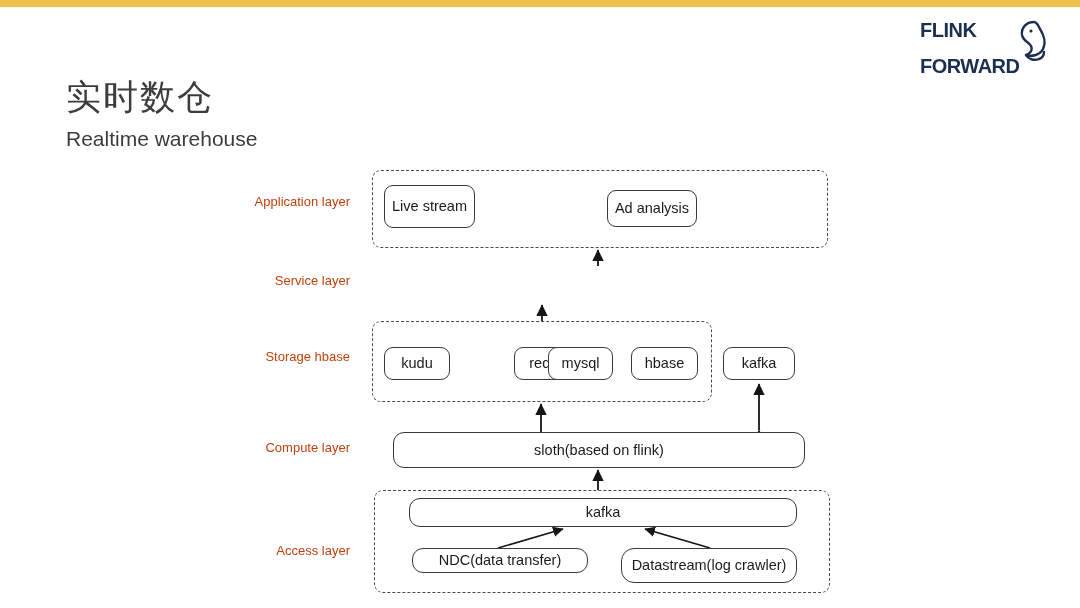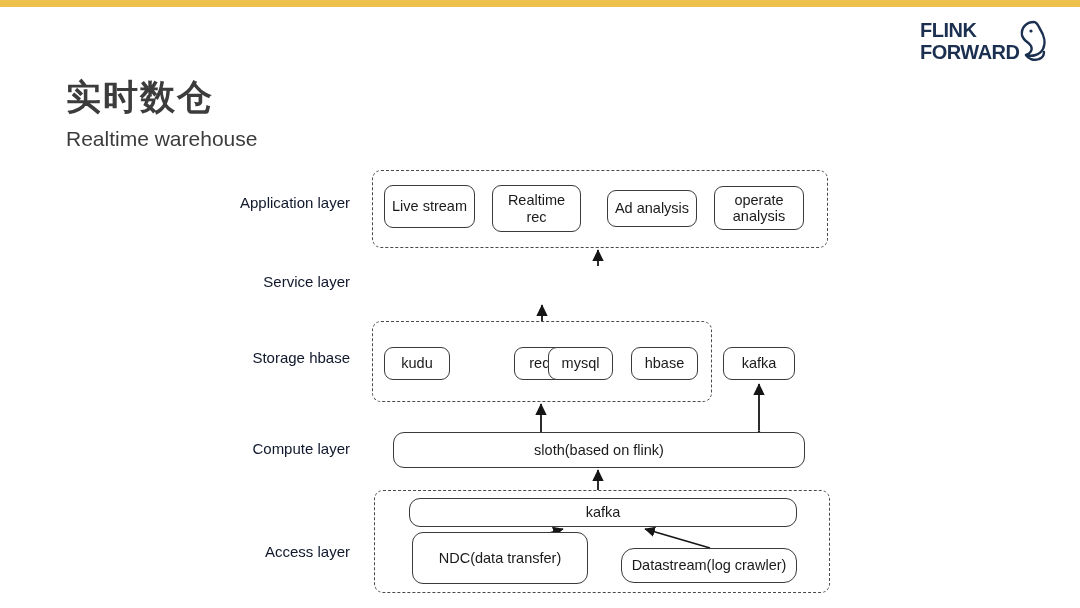--- a/index.html
+++ b/index.html
@@ -33,33 +33,33 @@
   #brand-logo .logo-words {
     position: absolute;
     left: 0; top: 4px;
     color: #1b3050;
     font-weight: bold;
     font-family: "Liberation Sans", "DejaVu Sans", sans-serif;
     line-height: 1.0;
     letter-spacing: -0.5px;
   }
   #brand-logo .logo-line1 { font-size: 20px; }
-  #brand-logo .logo-line2 { font-size: 20px; margin-top: 2px; }
+  #brand-logo .logo-line2 { font-size: 20px; margin-top: 16px; }
   #brand-logo .squirrel {
     position: absolute;
     right: 0; top: 0;
     width: 48px; height: 48px;
   }
 
   
   #page-title {
     position: absolute;
     left: 66px; top: 79px;
     font-size: 35px;
-    font-weight: bold;
+    font-weight: normal;
     color: #3c3c3c;
     letter-spacing: 2px;
     line-height: 1;
   }
   #page-subtitle {
     position: absolute;
     left: 66px; top: 128px;
     font-size: 21px;
     color: #3c3c3c;
     line-height: 1;
@@ -73,22 +73,22 @@
   }
   #arrow-layer {
     position: absolute;
     left: 0; top: 0;
     width: 1080px; height: 608px;
     pointer-events: none;
   }
 
   .layer-label {
     position: absolute;
-    font-size: 15px;
-    color: #0f172a;
+    font-size: 13px;
+    color: #c2410c;
     text-align: right;
     white-space: nowrap;
     line-height: 1;
   }
 
   .group-box {
     position: absolute;
     border: 1.6px dashed #4a4a4a;
     border-radius: 9px;
     background: transparent;
@@ -153,46 +153,34 @@
     <line x1="598" y1="490" x2="598" y2="470" stroke="#151515" stroke-width="1.8" marker-end="url(#ah)"></line>
 
     <line x1="498" y1="548" x2="563" y2="529" stroke="#151515" stroke-width="1.6" marker-end="url(#ah)"></line>
 
     <line x1="710" y1="548" x2="645" y2="529" stroke="#151515" stroke-width="1.6" marker-end="url(#ah)"></line>
   </svg>
 
   <div class="layer-label" style="left:180px; top:195px; width:170px;">Application layer</div>
   <div class="group-box" style="left:372px; top:170px; width:456px; height:78px;"></div>
   <div class="node" style="left:384px; top:185px; width:91px; height:43px;">Live stream</div>
-  <div class="node" style="left:492px; top:185px; width:89px; height:47px;">
-    <span style="display:block;">
-      <span>Realtime</span><br>
-      <span>rec</span>
-    </span>
-  </div>
   <div class="node" style="left:607px; top:190px; width:90px; height:37px;">Ad analysis</div>
-  <div class="node" style="left:714px; top:186px; width:90px; height:44px;">
-    <span style="display:block;">
-      <span>operate</span><br>
-      <span>analysis</span>
-    </span>
-  </div>
 
   <div class="layer-label" style="left:180px; top:274px; width:170px;">Service layer</div>
 
   <div class="layer-label" style="left:180px; top:350px; width:170px;">Storage hbase</div>
   <div class="group-box" style="left:372px; top:321px; width:340px; height:81px;"></div>
   <div class="node" style="left:384px; top:347px; width:66px; height:33px;">kudu</div>
   <div class="node" style="left:468px; top:347px; width:62px; height:33px;margin-left:46px;">redis</div>
   <div class="node" style="left:548px; top:347px; width:65px; height:33px;">mysql</div>
   <div class="node" style="left:631px; top:347px; width:67px; height:33px;">hbase</div>
   <div class="node" style="left:723px; top:347px; width:72px; height:33px;">kafka</div>
 
   <div class="layer-label" style="left:180px; top:441px; width:170px;">Compute layer</div>
   <div class="node wide" style="left:393px; top:432px; width:412px; height:36px;">sloth(based on flink)</div>
 
   <div class="layer-label" style="left:180px; top:544px; width:170px;">Access layer</div>
   <div class="group-box" style="left:374px; top:490px; width:456px; height:103px;"></div>
   <div class="node wide" style="left:409px; top:498px; width:388px; height:29px;">kafka</div>
-  <div class="node wide" style="left:412px; top:532px; width:176px; height:52px;">NDC(data transfer)</div>
+  <div class="node wide" style="left:412px; top:548px; width:176px; height:25px;">NDC(data transfer)</div>
   <div class="node wide" style="left:621px; top:548px; width:176px; height:35px;border-radius:13px;">Datastream(log crawler)</div>
 
 </div>
 
 </body></html>

